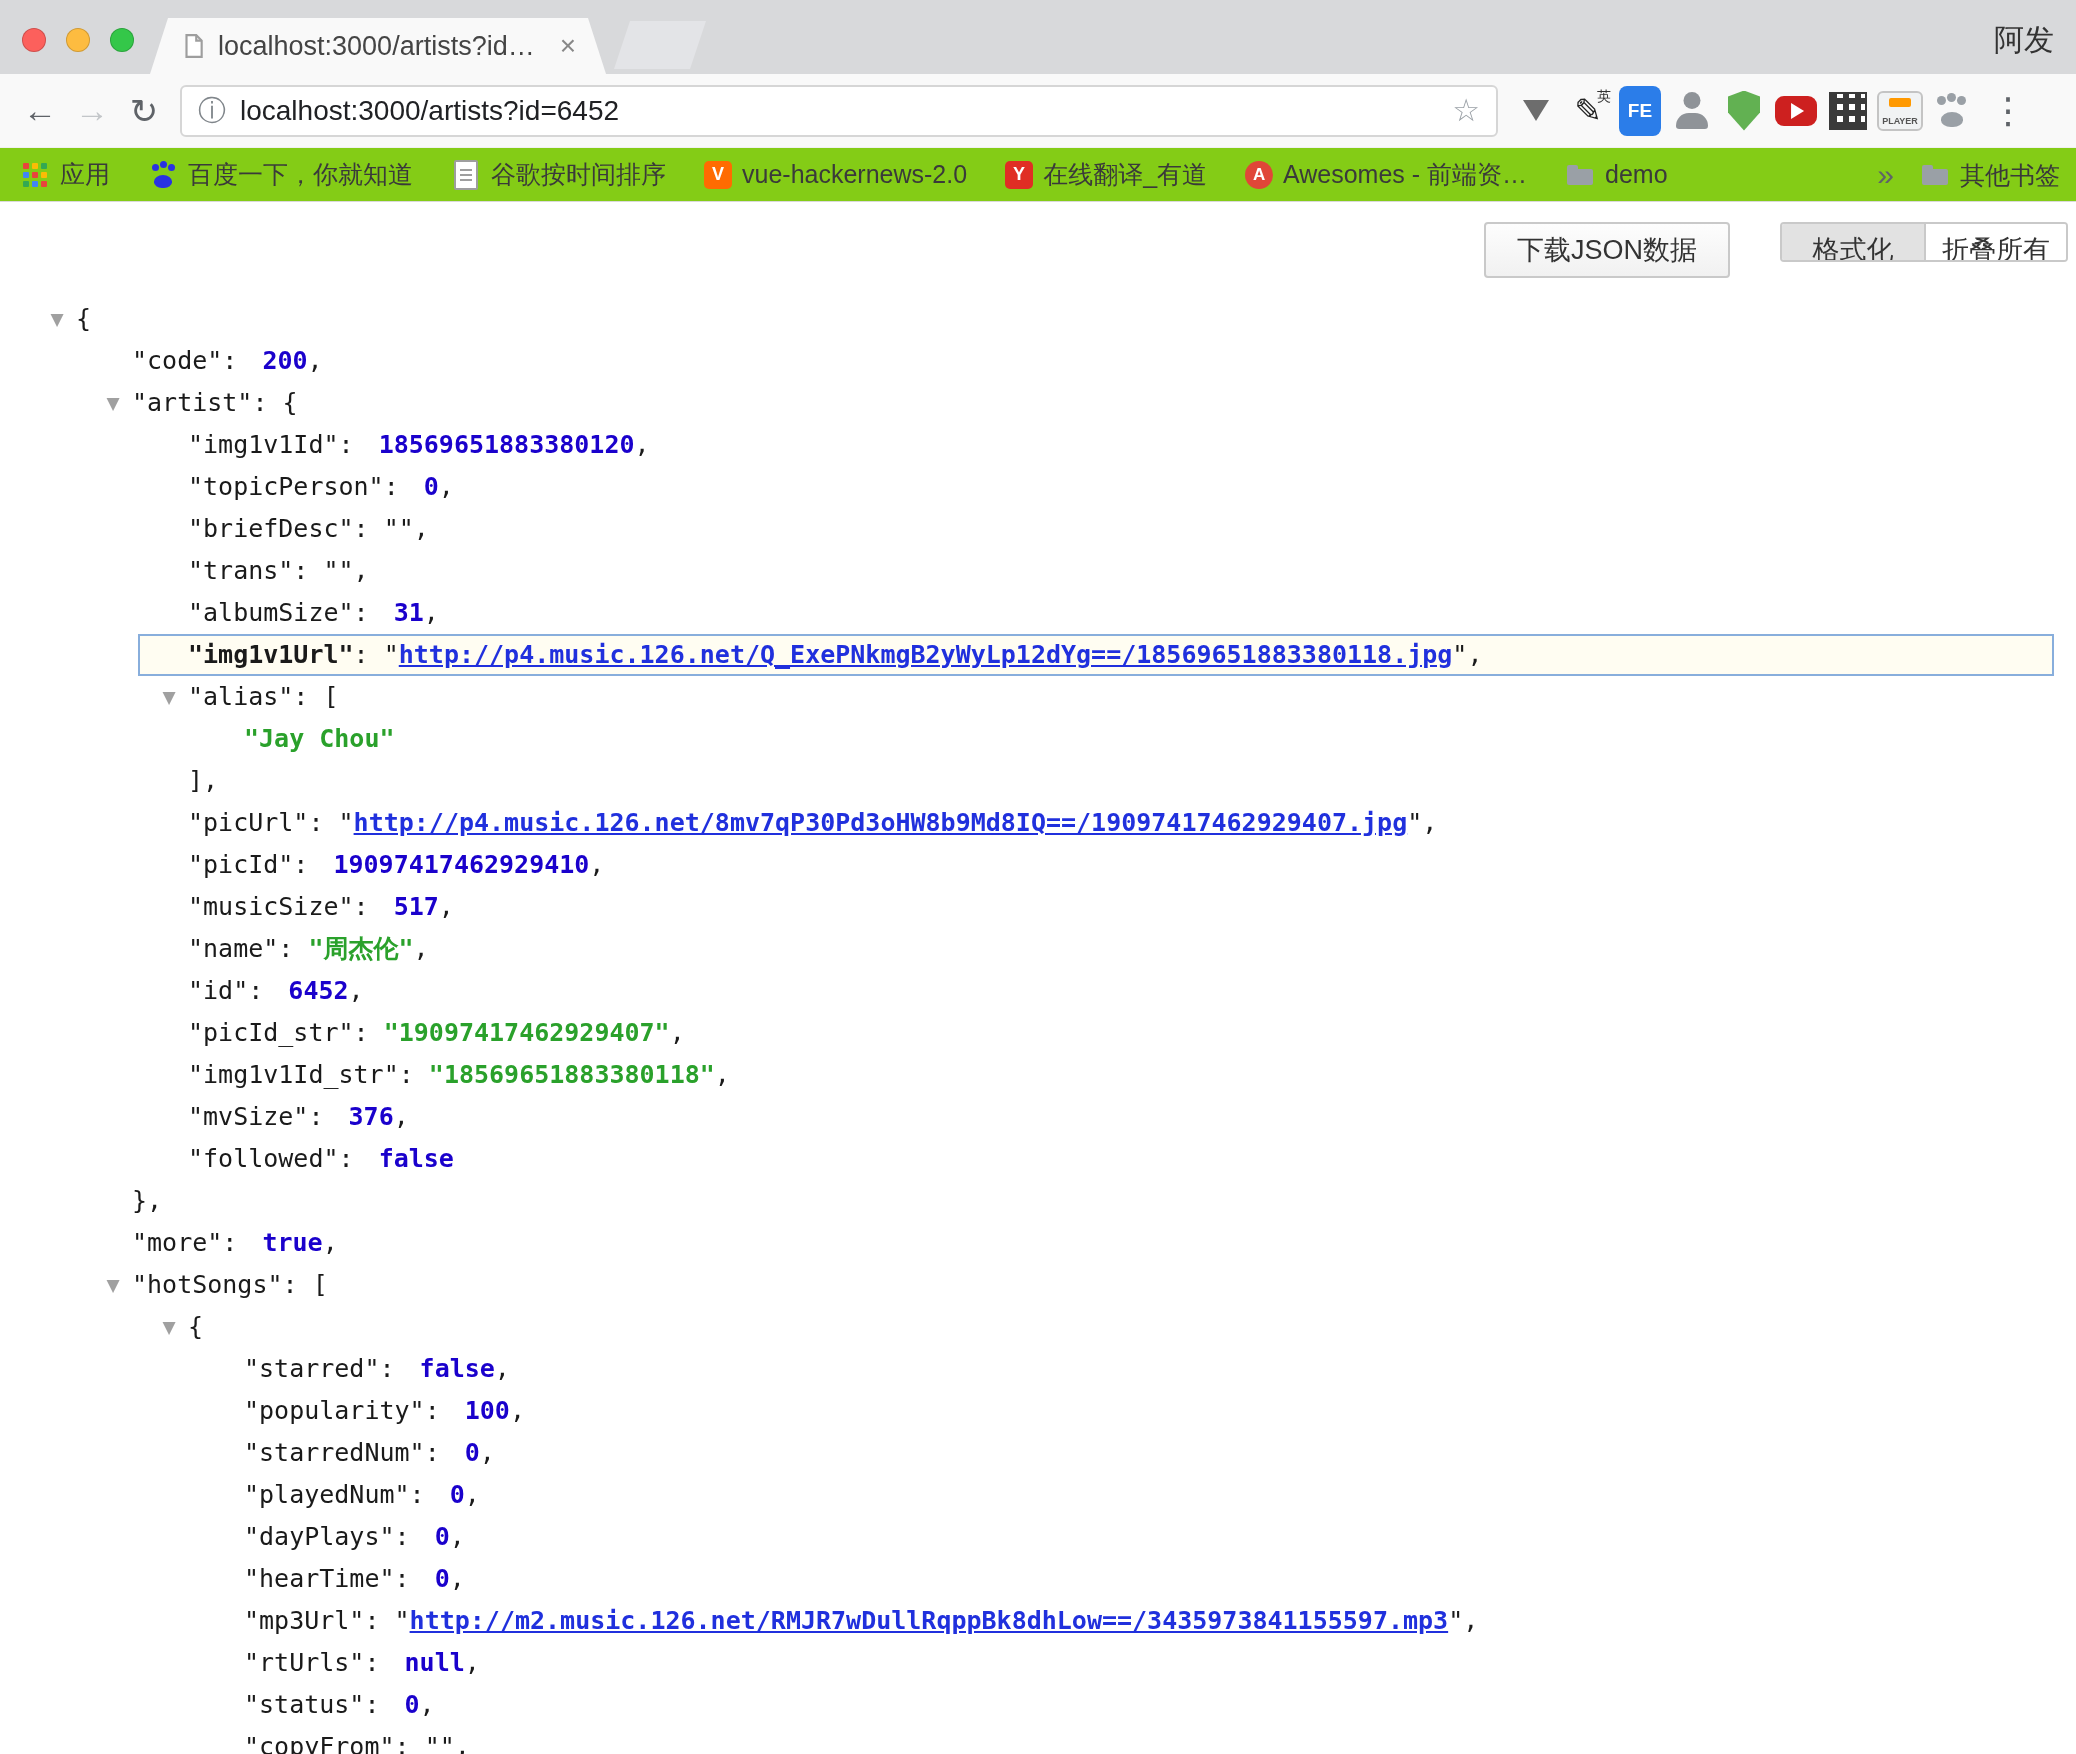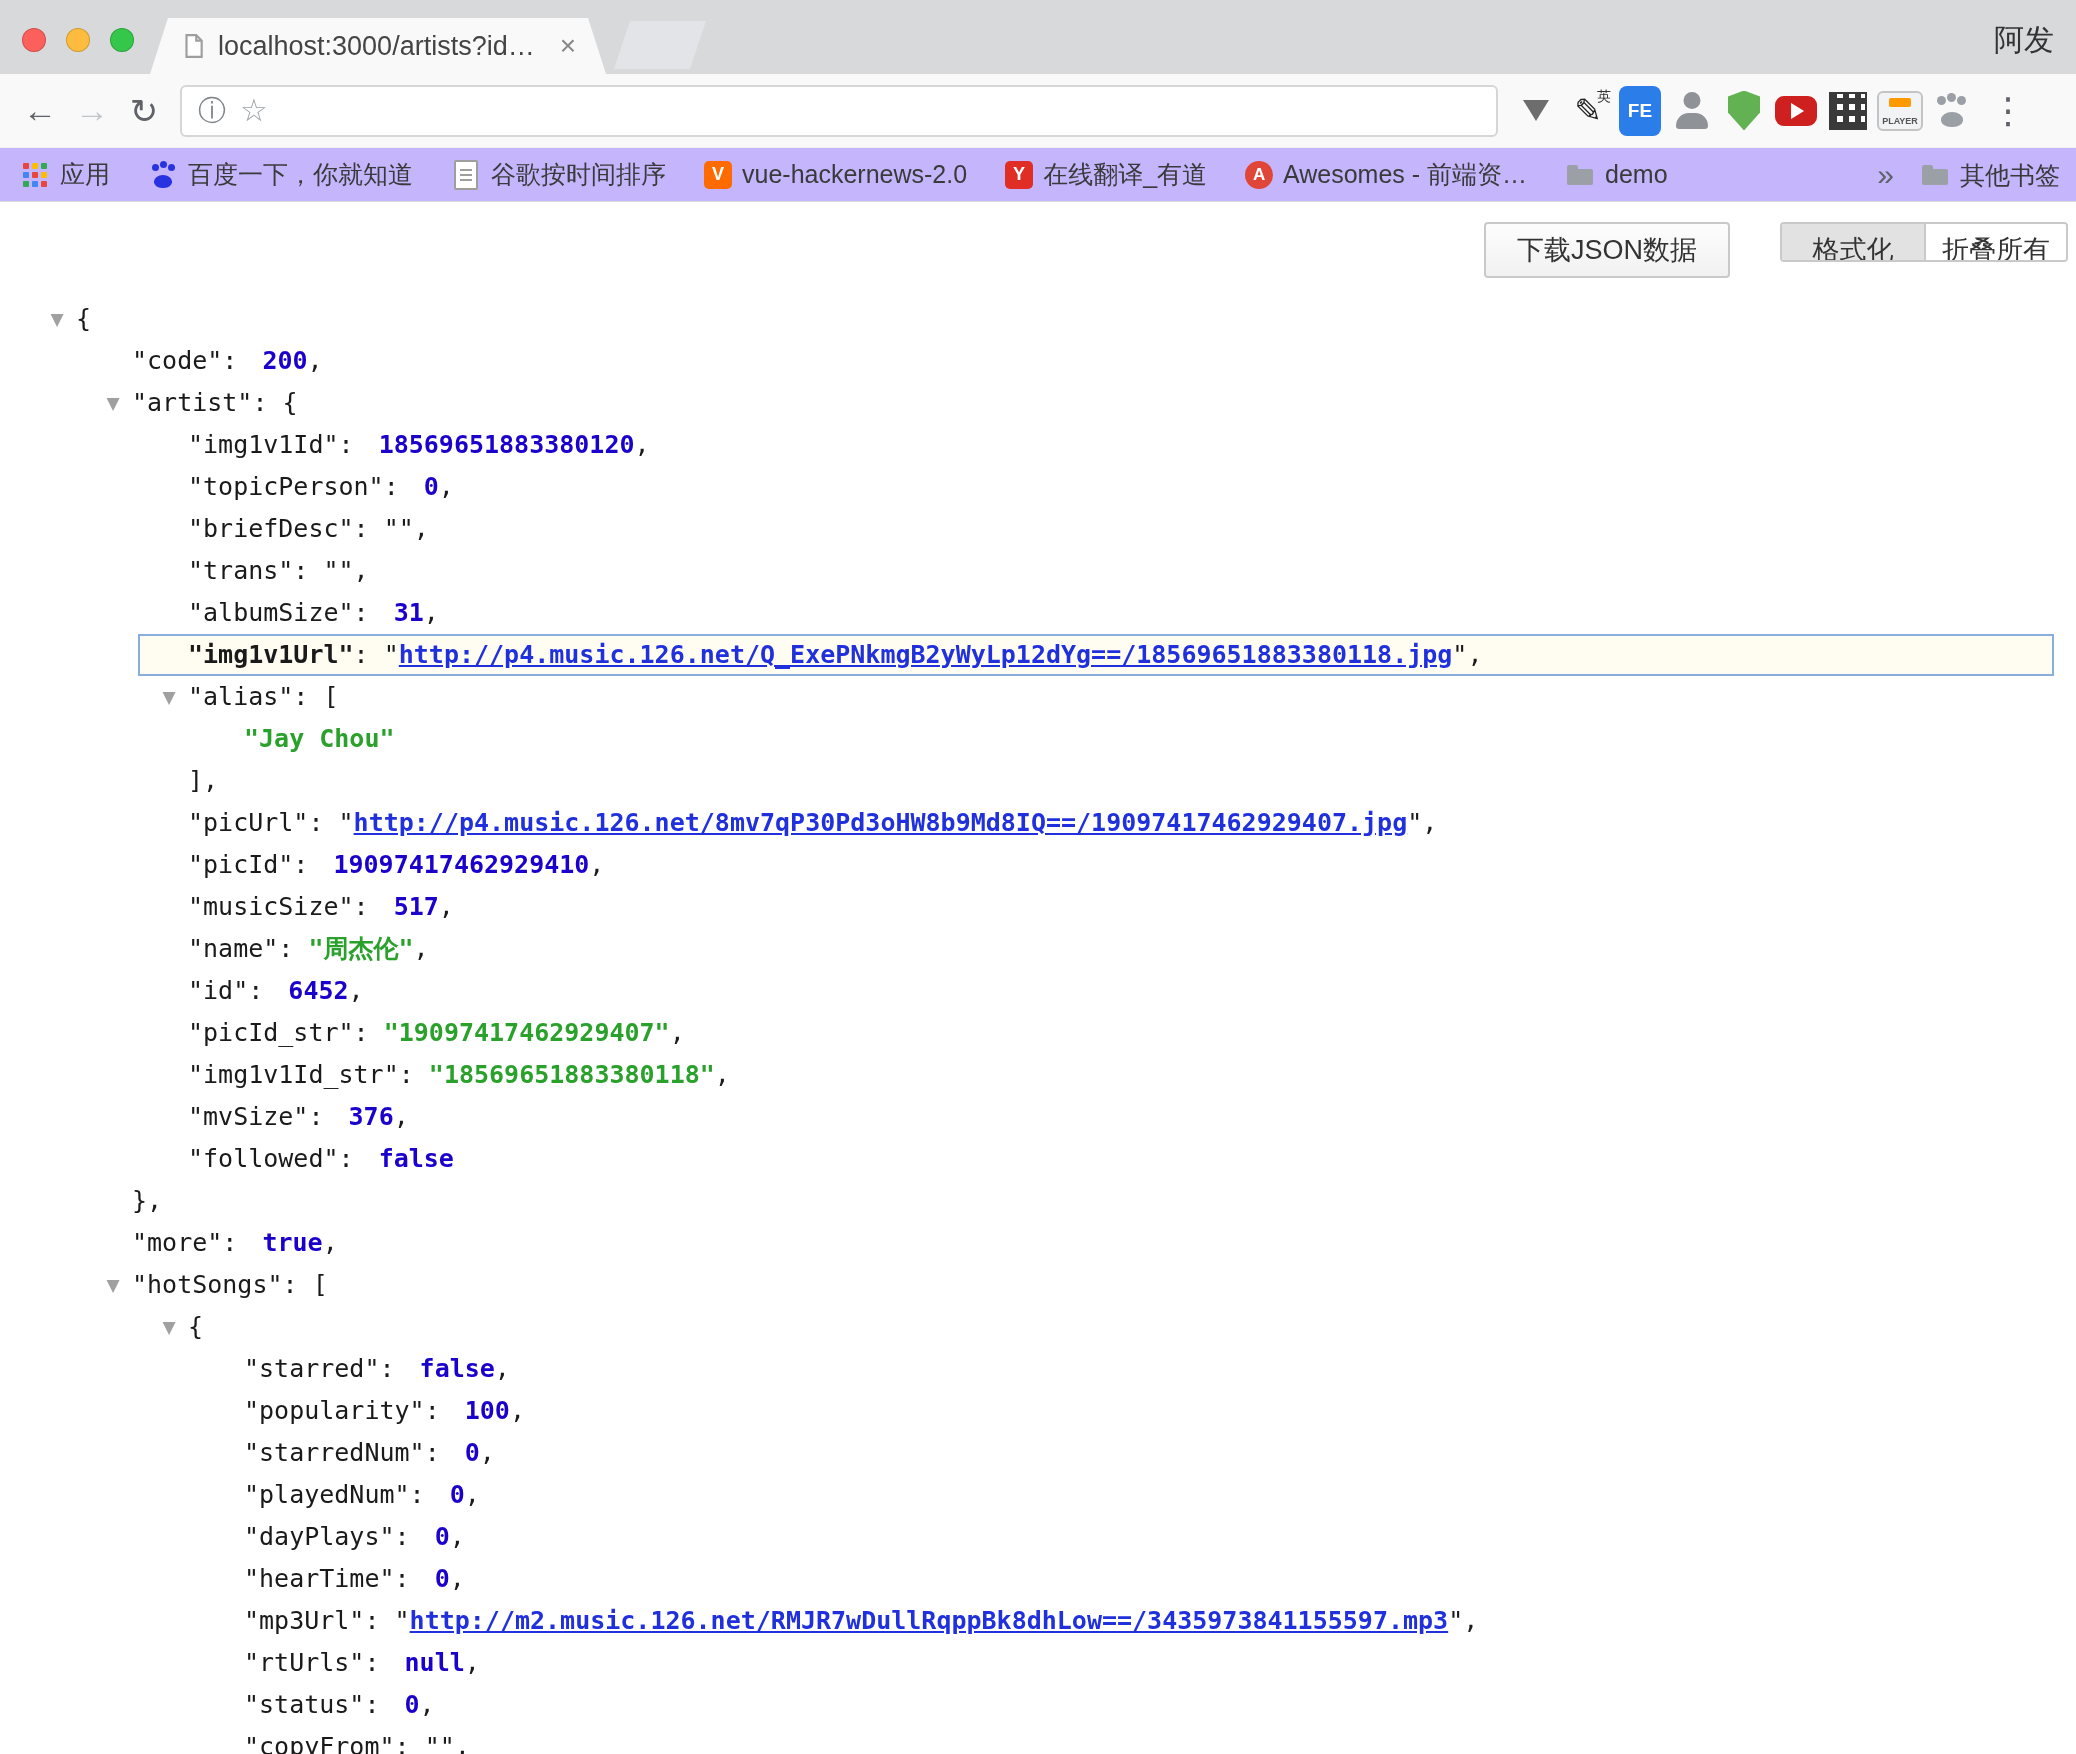--- a/index.html
+++ b/index.html
@@ -50,21 +50,21 @@
       background:repeating-linear-gradient(0deg,#3a3a3a 0 6px,transparent 6px 12px),
                  repeating-linear-gradient(90deg,#3a3a3a 0 6px,#fff 6px 12px);border:2px solid #3a3a3a;}
   .player-extension-icon::before{content:'';width:42px;height:36px;background:#f1f3f4;border:2px solid #c4c4c4;border-radius:6px;}
   .player-extension-icon::after{content:'';position:absolute;top:11px;left:50%;transform:translateX(-50%);width:22px;height:9px;background:#f90;border-radius:2px;}
   .player-extension-icon .extg{position:absolute;bottom:9px;left:0;right:0;text-align:center;font-size:9px;color:#555;font-weight:bold;}
   .paw-extension-icon::before{content:'';position:absolute;bottom:8px;left:50%;transform:translateX(-50%);width:22px;height:15px;background:#9aa0a6;border-radius:50% 50% 45% 45%;}
   .paw-extension-icon::after{content:'';position:absolute;top:9px;left:9px;width:9px;height:9px;border-radius:50%;background:#9aa0a6;box-shadow:10px -3px 0 #9aa0a6,20px 0 0 #9aa0a6;}
   .menu-dots{width:48px;text-align:center;font-size:36px;color:#5f6368;margin-left:6px;}
 
   
-  .bookmarks{height:54px;background:#c4b5fd;border-bottom:1px solid #dadada;display:flex;align-items:center;padding:0 20px;position:relative;}
+  .bookmarks{height:54px;background:#84cc16;border-bottom:1px solid #dadada;display:flex;align-items:center;padding:0 20px;position:relative;}
   .bm-items{display:flex;align-items:center;gap:38px;}
   .bm{display:flex;align-items:center;gap:10px;}
   .bmi{width:30px;height:30px;display:inline-flex;align-items:center;justify-content:center;position:relative;flex:none;}
   .bml{font-size:25px;color:#3a3a3a;white-space:nowrap;}
   .apps-grid-icon::before{content:'';position:absolute;top:3px;left:3px;width:6px;height:6px;border-radius:1px;background:#e8453c;
       box-shadow:9px 0 0 #fbbc05,18px 0 0 #34a853,0 9px 0 #4285f4,9px 9px 0 #e8453c,18px 9px 0 #fbbc05,0 18px 0 #34a853,9px 18px 0 #4285f4,18px 18px 0 #e8453c;}
   .baidu-paw-icon::before{content:'';position:absolute;bottom:2px;left:50%;transform:translateX(-50%);width:18px;height:13px;background:#2932e1;border-radius:50% 50% 44% 44%;}
   .baidu-paw-icon::after{content:'';position:absolute;top:4px;left:4px;width:7px;height:7px;border-radius:50%;background:#2932e1;box-shadow:8px -3px 0 #2932e1,16px 0 0 #2932e1;}
   .document-icon::before{content:'';width:20px;height:26px;background:#fff;border:2px solid #9e9e9e;border-radius:2px;}
   .document-icon::after{content:'';position:absolute;top:9px;left:9px;width:12px;height:2px;background:#9e9e9e;box-shadow:0 5px 0 #9e9e9e,0 10px 0 #9e9e9e;}
@@ -117,20 +117,21 @@
     <div class="newtab"></div>
     <div class="profile">阿发</div>
   </div>
 
   <div class="toolbar">
     <span class="navbtn">←</span>
     <span class="navbtn disabled">→</span>
     <span class="navbtn">↻</span>
     <div class="omnibox">
       <span class="info-ic">ⓘ</span>
+      <span class="url">localhost:3000/artists?id=6452</span>
       <span class="star">☆</span>
     </div>
     <div class="ext-wrap" id="ext-icons">
         <span class="ext gesture-arrow-extension-icon"></span>
         <span class="ext translate-pen-extension-icon">
           <span class="extb">英</span>
         </span>
         <span class="ext fe-extension-icon">
           <span class="extg">FE</span>
         </span>

